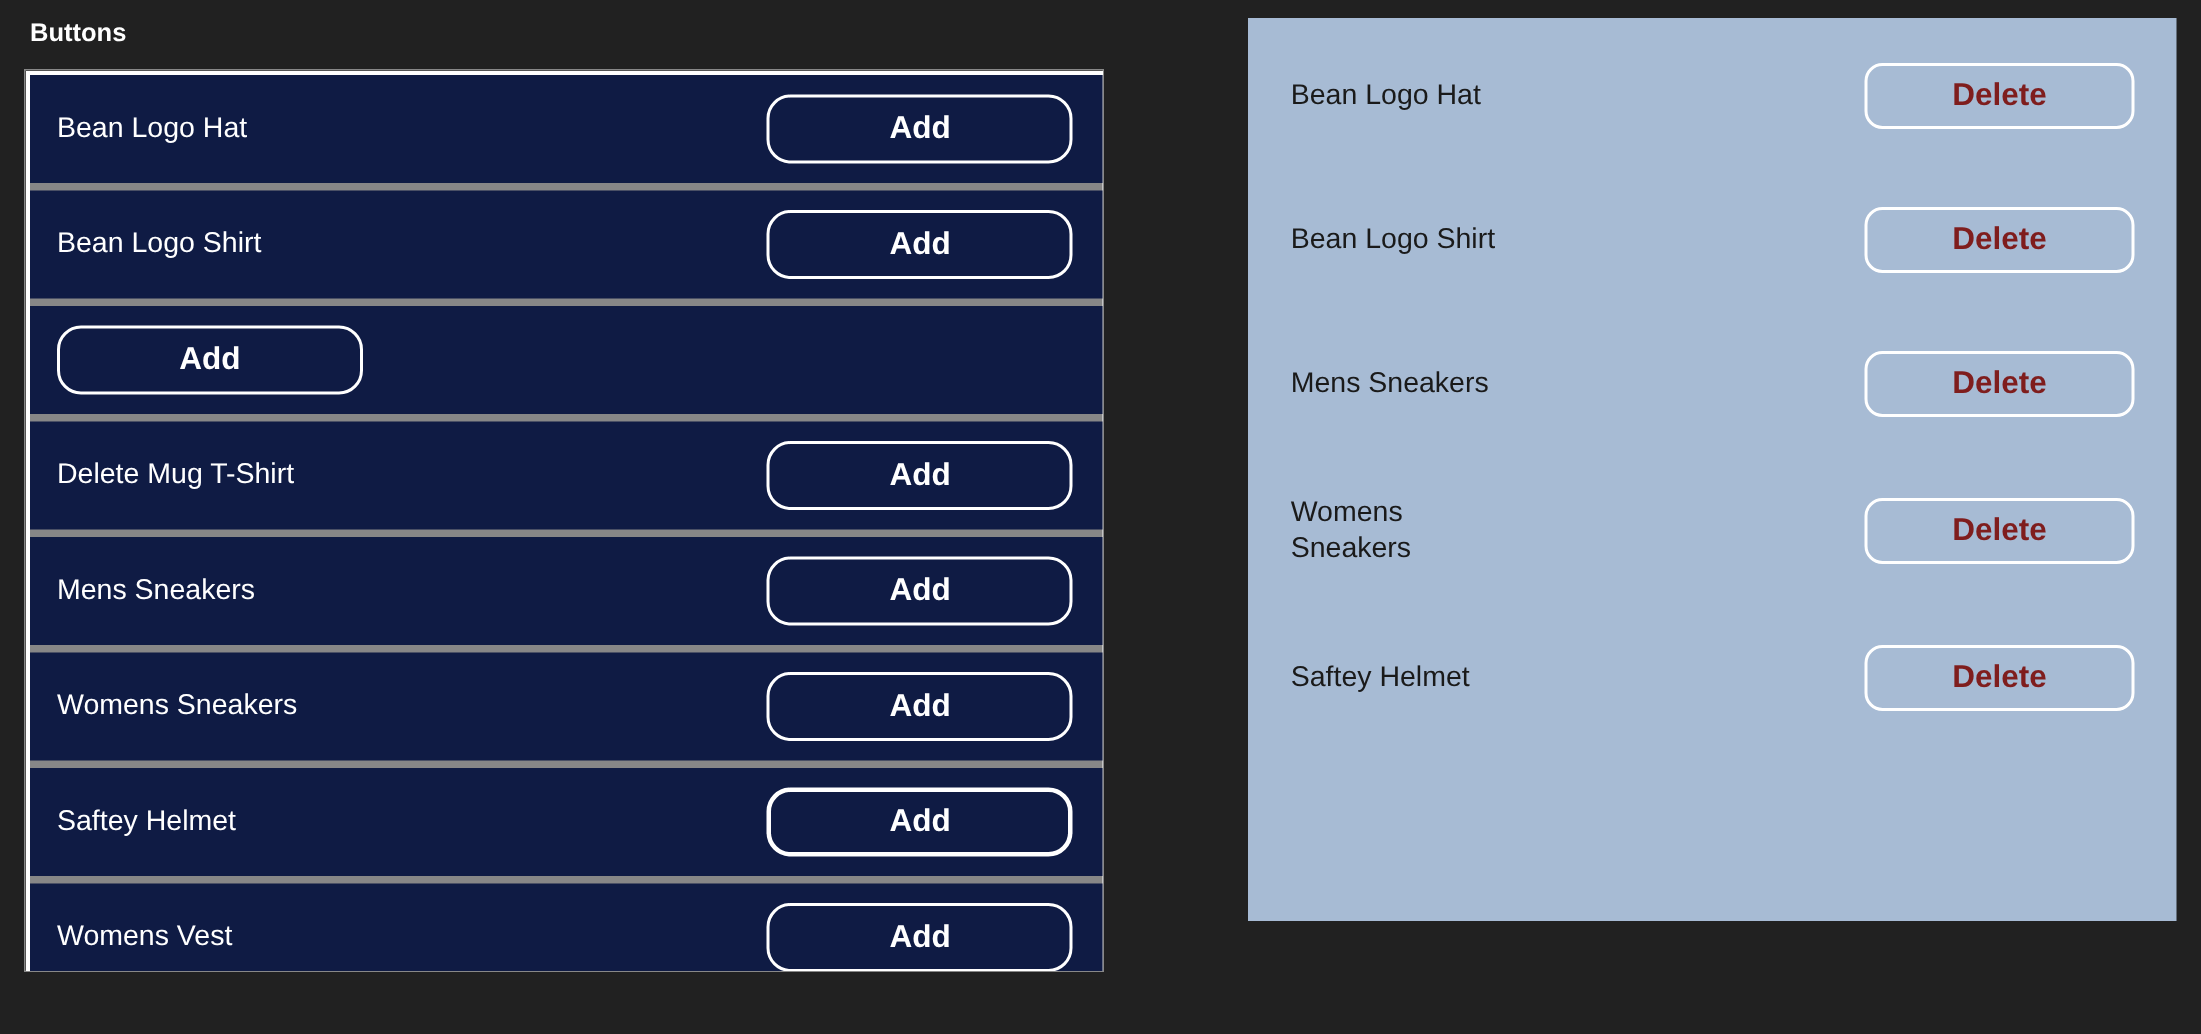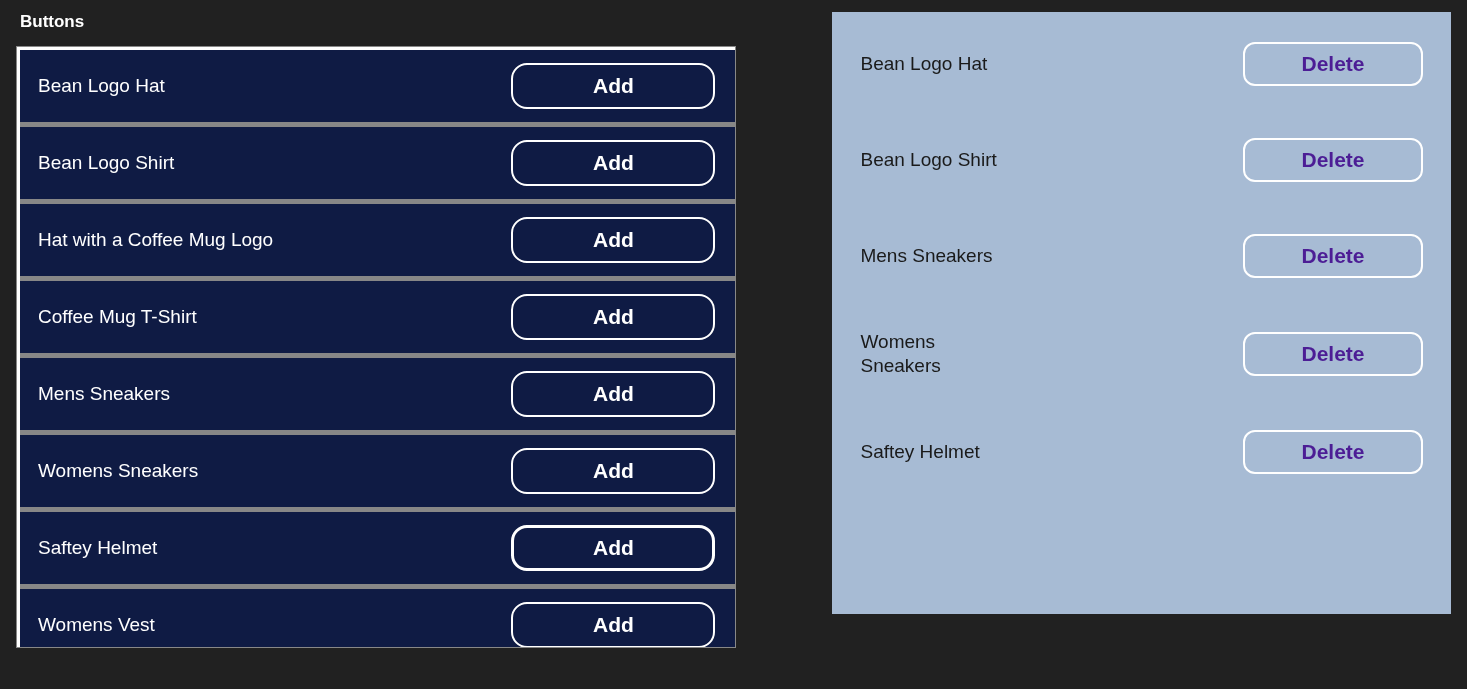--- a/index.html
+++ b/index.html
@@ -92,21 +92,21 @@
     .cart-label {
       color: #1a1a1a;
       font-size: 19px;
       max-width: 150px;
       line-height: 1.25;
     }
     .delete-btn {
       background: transparent;
       border: 2.5px solid #ffffff;
       border-radius: 12px;
-      color: #4c1d95;
+      color: #7f1d1d;
       font-size: 21px;
       font-weight: bold;
       width: 180px;
       height: 44px;
       cursor: pointer;
       font-family: inherit;
     }
     
     .buttons-list-wrapper::-webkit-scrollbar {
       width: 12px;
@@ -129,25 +129,24 @@
       <div class="buttons-list" id="buttons-list">
           <div class="product-row">
             <span class="product-label">Bean Logo Hat</span>
             <button class="add-btn">Add</button>
           </div>
           <div class="product-row">
             <span class="product-label">Bean Logo Shirt</span>
             <button class="add-btn">Add</button>
           </div>
           <div class="product-row">
-            <span class="product-label">Hat with a Coffee Mug Logo</span>
             <button class="add-btn">Add</button>
           </div>
           <div class="product-row">
-            <span class="product-label">Coffee Mug T-Shirt</span>
+            <span class="product-label">Delete Mug T-Shirt</span>
             <button class="add-btn">Add</button>
           </div>
           <div class="product-row">
             <span class="product-label">Mens Sneakers</span>
             <button class="add-btn">Add</button>
           </div>
           <div class="product-row">
             <span class="product-label">Womens Sneakers</span>
             <button class="add-btn">Add</button>
           </div>

